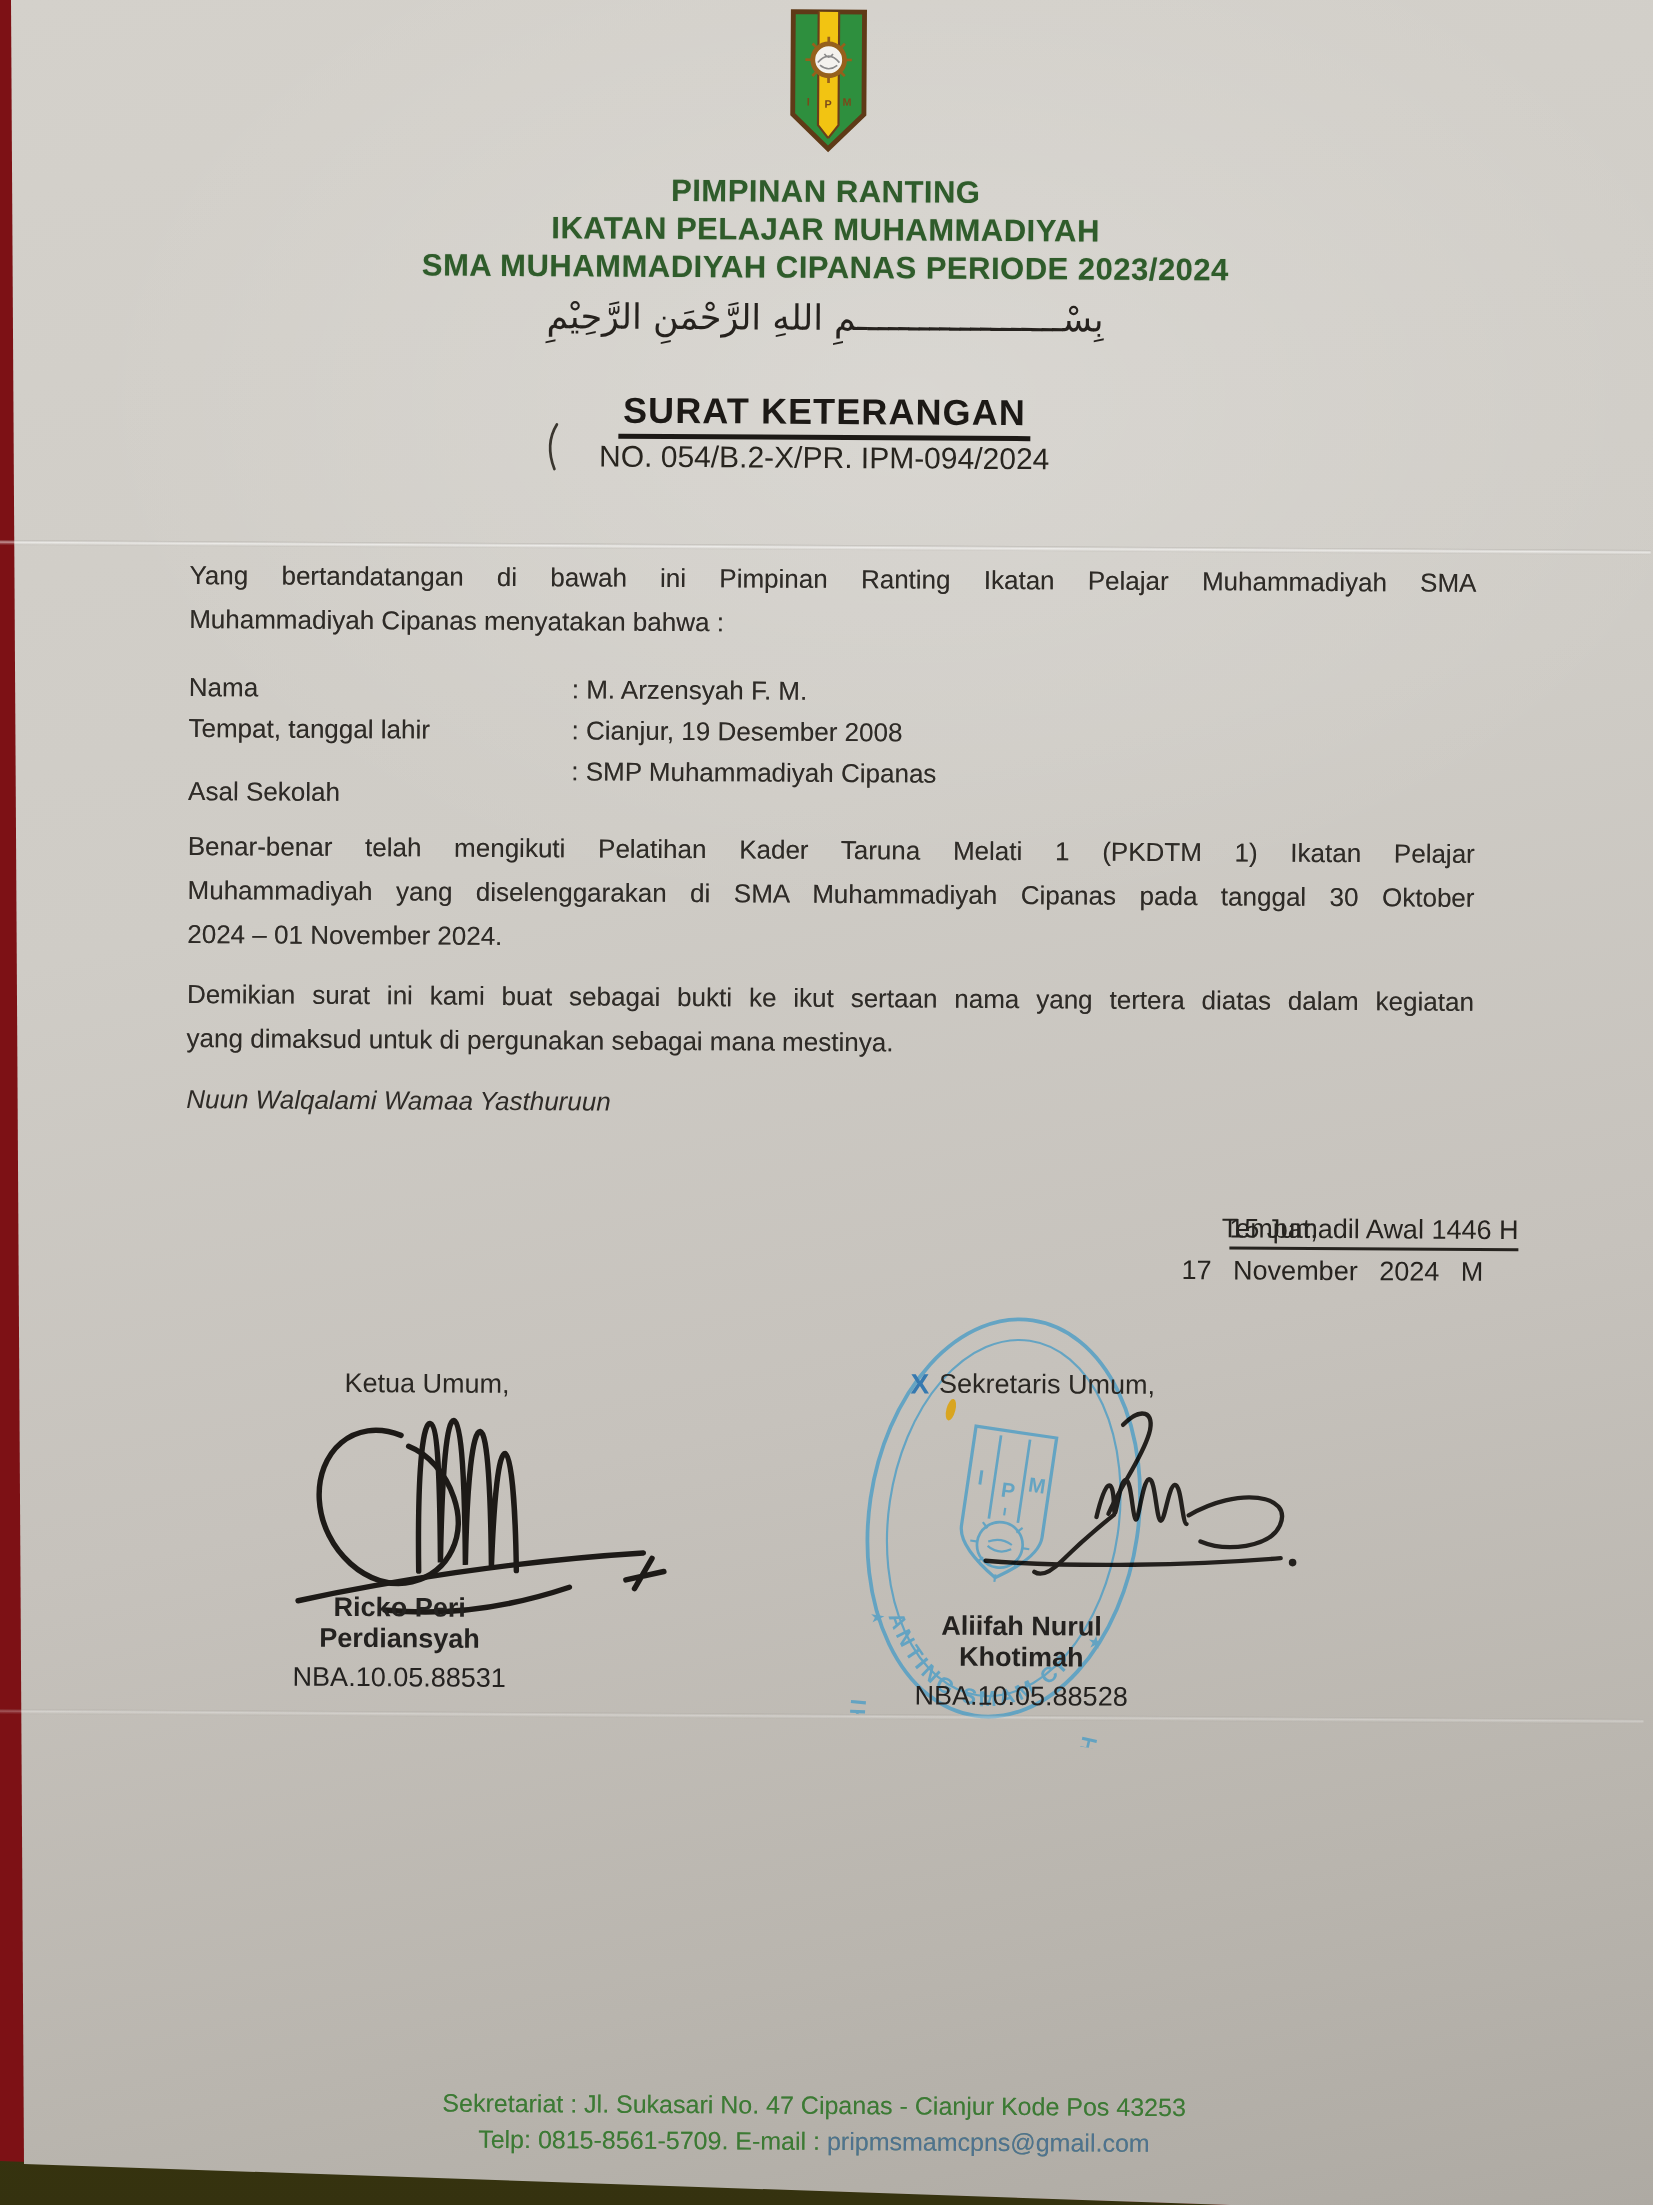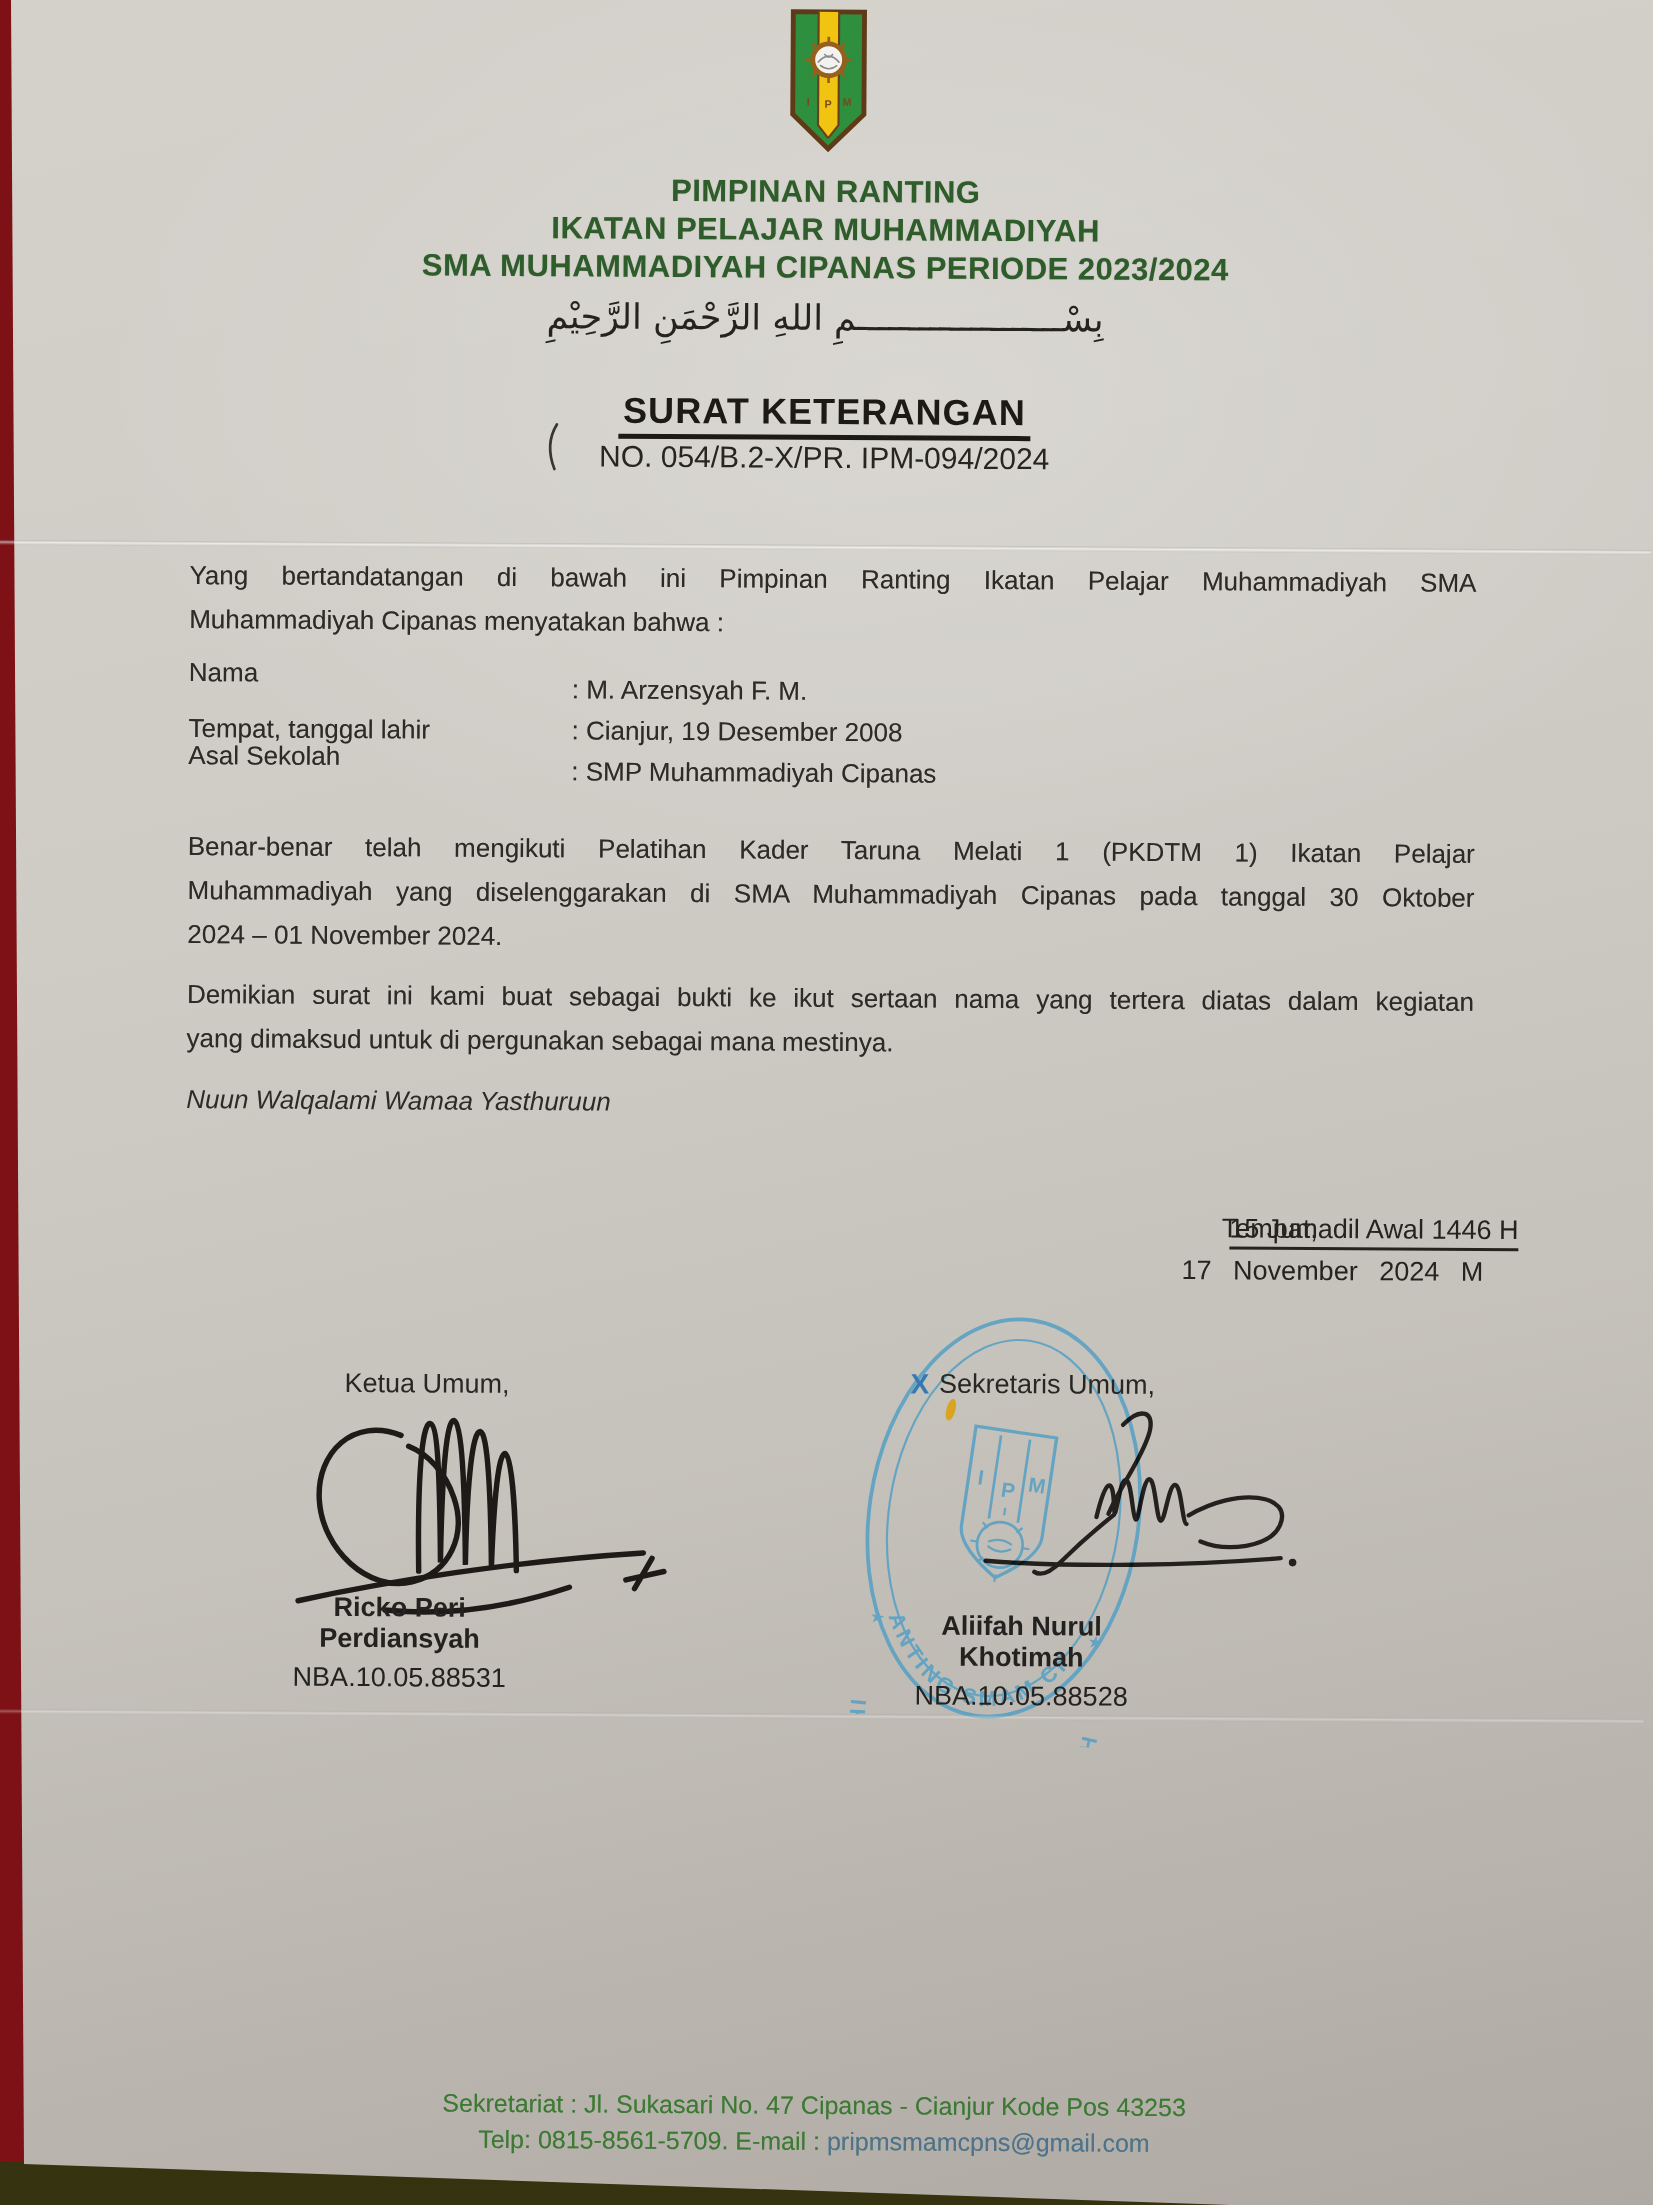--- a/index.html
+++ b/index.html
@@ -118,25 +118,25 @@
     <path d="M30 4 Q8 40 26 86" fill="none" stroke="#3a362f" stroke-width="5" stroke-linecap="round"></path>
   </svg>
 
   <div class="crease" style="top:540px"></div>
 
   <div class="para" style="top:552px">
       <div class="jline">Yang bertandatangan di bawah ini Pimpinan Ranting Ikatan Pelajar Muhammadiyah SMA</div>
       <div class="jline jlast">Muhammadiyah Cipanas menyatakan bahwa :</div>
     </div>
 
-  <div class="frow-label" style="top:656px">Nama</div>
+  <div class="frow-label" style="top:671px">Nama</div>
   <div class="frow-value" style="top:671px">: M. Arzensyah F. M.</div>
   <div class="frow-label" style="top:712px">Tempat, tanggal lahir</div>
   <div class="frow-value" style="top:712px">: Cianjur, 19 Desember 2008</div>
-  <div class="frow-label" style="top:739px">Asal Sekolah</div>
+  <div class="frow-label" style="top:775px">Asal Sekolah</div>
   <div class="frow-value" style="top:753px">: SMP Muhammadiyah Cipanas</div>
 
   <div class="para" style="top:823px">
       <div class="jline">Benar-benar telah mengikuti Pelatihan Kader Taruna Melati 1 (PKDTM 1) Ikatan Pelajar</div>
       <div class="jline">Muhammadiyah yang diselenggarakan di SMA Muhammadiyah Cipanas pada tanggal 30 Oktober</div>
       <div class="jline jlast">2024 – 01 November 2024.</div>
     </div>
 
   <div class="para" style="top:971px">
       <div class="jline">Demikian surat ini kami buat sebagai bukti ke ikut sertaan nama yang tertera diatas dalam kegiatan</div>

